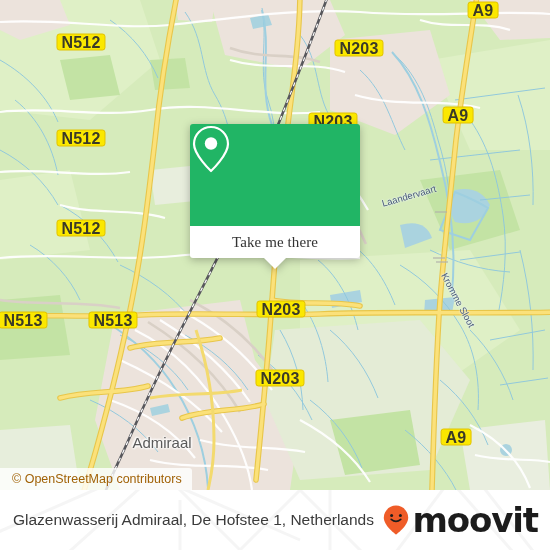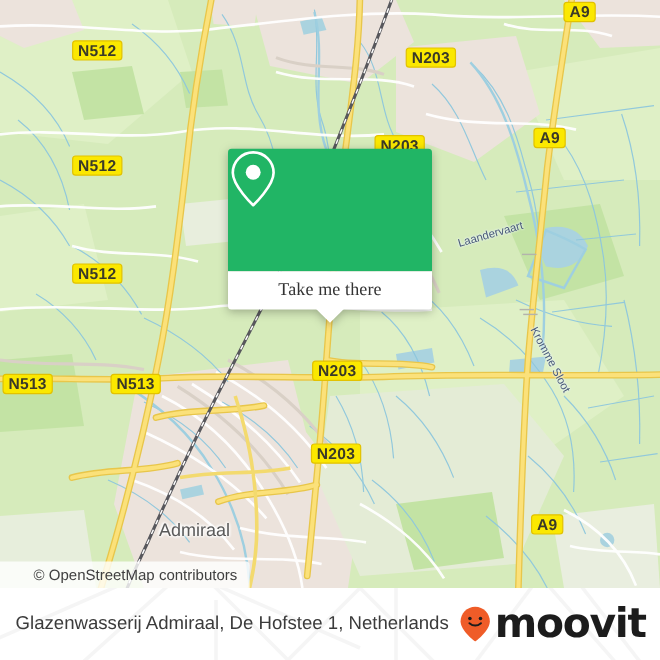--- a/index.html
+++ b/index.html
@@ -18,21 +18,21 @@
   }
   .map svg{position:absolute;left:0;top:0;}
 
   
   .shield{
     position:absolute;
     background:#fbe800;
     border:1.6px solid #e2c200;
     border-radius:3px;
     color:#3a3a28;
-    font-size:13px;
+    font-size:16px;
     font-weight:bold;
     letter-spacing:.2px;
     line-height:13px;
     padding:1px 4px 1px 4px;
     white-space:nowrap;
     transform:translate(-50%,-50%);
     box-sizing:border-box;
     text-align:center;
   }
 
@@ -83,23 +83,23 @@
     margin-left:-12px;width:0;height:0;
     border-left:12px solid transparent;
     border-right:12px solid transparent;
     border-top:12px solid #ffffff;
   }
 
   
   .attrib{
     position:absolute;left:0;bottom:0;
     background:rgba(255,255,255,.80);
-    color:#404040;
+    color:#a16207;
     font-size:12.5px;
-    padding:4px 10px 4px 28px;
+    padding:4px 10px 4px 12px;
     border-radius:0 3px 0 0;
     white-space:nowrap;
     z-index:45;
   }
 
   
   .footer{
     position:absolute;left:0;top:490px;width:550px;height:60px;
     background:#ffffff;
     overflow:hidden;

